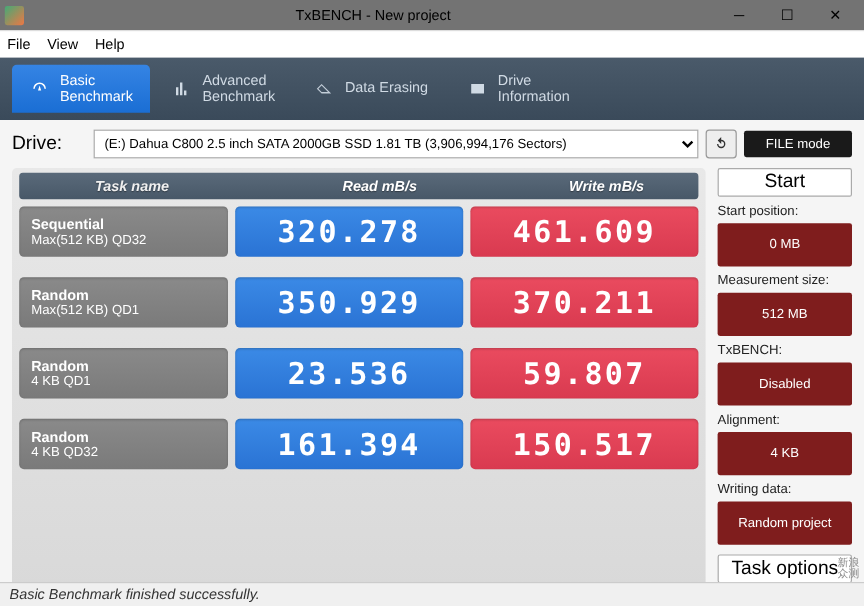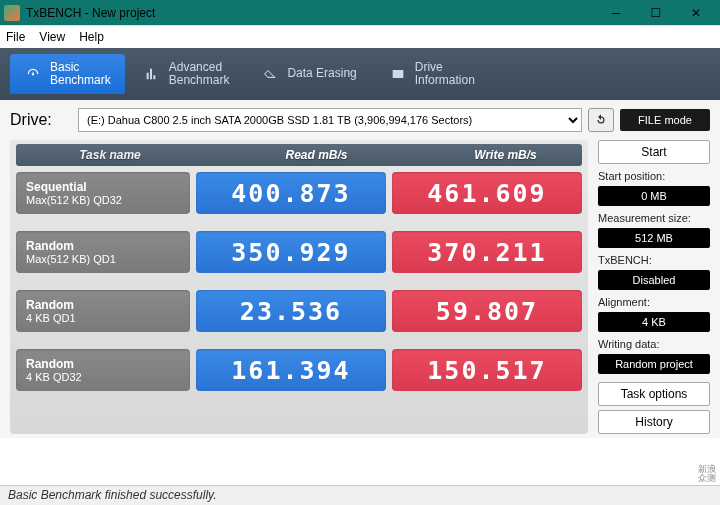--- a/index.html
+++ b/index.html
@@ -1,17 +1,17 @@
 <!DOCTYPE html>
 <html><head>
 <meta charset="utf-8">
 <style>
 * { margin: 0; padding: 0; box-sizing: border-box; font-family: "Segoe UI", Tahoma, sans-serif; }
 body { width: 720px; height: 505px; background: #fff; overflow: hidden; position: relative; }
-.titlebar { height: 26px; display: flex; align-items: center; padding: 0 4px; background: #0f766e; border-bottom: 1px solid #ddd; }
+.titlebar { height: 26px; display: flex; align-items: center; padding: 0 4px; background: #737373; border-bottom: 1px solid #ddd; text-align: center; }
 .titlebar .app-icon { width: 16px; height: 16px; background: linear-gradient(135deg,#4a7,#e74); border-radius: 2px; margin-right: 6px; }
 .titlebar .title { font-size: 12px; color: #000; flex: 1; }
 .winbtns { display: flex; margin-left: auto; }
 .winbtn { width: 40px; height: 22px; display: flex; align-items: center; justify-content: center; font-size: 12px; color: #000; cursor: pointer; }
 .menubar { height: 22px; display: flex; align-items: center; padding: 0 6px; gap: 14px; background: #fff; font-size: 12px; }
 .menubar span { cursor: pointer; }
 .tabs { height: 52px; background: linear-gradient(#4a5a6a,#3a4a5a); display: flex; padding: 6px 10px; gap: 4px; }
 .tab { flex: 0 0 auto; padding: 6px 14px; display: flex; align-items: center; gap: 8px; color: #d0dae4; font-size: 12px; border-radius: 4px 4px 0 0; cursor: pointer; }
 .tab.active { background: linear-gradient(#3584e4,#1a6ed4); color: #fff; }
 .tab .ticon { width: 18px; height: 18px; display: flex; align-items: center; justify-content: center; }
@@ -31,22 +31,22 @@
 .thead .tc2, .thead .tc3 { flex: 1; text-align: center; text-shadow: 0 1px 1px #0006; }
 .thead { background: linear-gradient(#5a6a7a,#485868); border-radius: 3px; padding: 4px; }
 .brow { display: flex; gap: 6px; margin-bottom: 17px; }
 .bname { flex: 0 0 174px; background: linear-gradient(#8a8a8a,#7a7a7a); color: #fff; border-radius: 4px; padding: 8px 10px; font-size: 12px; display: flex; flex-direction: column; justify-content: center; box-shadow: inset 0 1px 2px #0003; }
 .bname .l1 { font-weight: 600; }
 .bname .l2 { font-size: 11px; }
 .bval { flex: 1; border-radius: 4px; display: flex; align-items: center; justify-content: center; font-family: "DejaVu Sans Mono","Courier New",monospace; font-size: 25px; font-weight: 700; color: #fff; letter-spacing: 2px; box-shadow: inset 0 1px 2px #0003; padding: 6px; }
 .bval.read { background: linear-gradient(#3b8ae6,#2a73d4); }
 .bval.write { background: linear-gradient(#ea4b5f,#d93a50); }
 .sidebar { width: 112px; display: flex; flex-direction: column; gap: 4px; }
-.sbtn { height: 24px; background: #fff; border: 1px solid #aaa; border-radius: 2px; font-size: 12px; display: flex; align-items: center; justify-content: center; cursor: pointer; }
-.sbtn.dark { background: #000000; color: #fff; border: none; height: 20px; font-size: 11px; }
+.sbtn { height: 24px; background: #fff; border: 1px solid #aaa; border-radius: 2px; font-size: 16px; display: flex; align-items: center; justify-content: center; cursor: pointer; }
+.sbtn.dark { background: #7f1d1d; color: #fff; border: none; height: 36px; font-size: 11px; }
 .slabel { font-size: 11px; color: #222; margin-top: 2px; }
 .statusbar { height: 20px; font-size: 12px; font-style: italic; color: #333; padding: 2px 8px; border-top: 1px solid #ccc; background: #f0f0f0; position: absolute; bottom: 0; left: 0; right: 0; }
 .watermark { position: absolute; right: 4px; bottom: 22px; font-size: 9px; color: #888; text-align: right; line-height: 1; pointer-events: none; }
 </style>
 </head>
 <body>
 
 <div class="titlebar">
   <div class="app-icon"></div>
   <div class="title">TxBENCH - New project</div>
@@ -120,21 +120,21 @@
       <div class="thead">
         <div class="tc1">Task name</div>
         <div class="tc2">Read mB/s</div>
         <div class="tc3">Write mB/s</div>
       </div>
       <div class="brow">
         <div class="bname">
             <span class="l1">Sequential</span>
             <span class="l2">Max(512 KB) QD32</span>
           </div>
-        <div class="bval read">400.873</div>
+        <div class="bval read">320.278</div>
         <div class="bval write">461.609</div>
       </div>
       <div class="brow">
         <div class="bname">
             <span class="l1">Random</span>
             <span class="l2">Max(512 KB) QD1</span>
           </div>
         <div class="bval read">350.929</div>
         <div class="bval write">370.211</div>
       </div>

